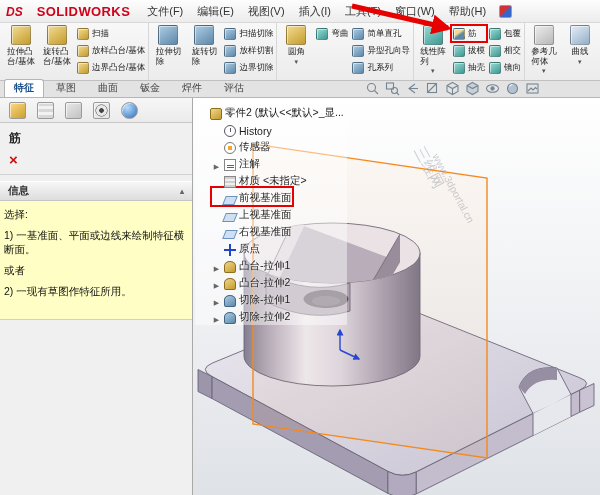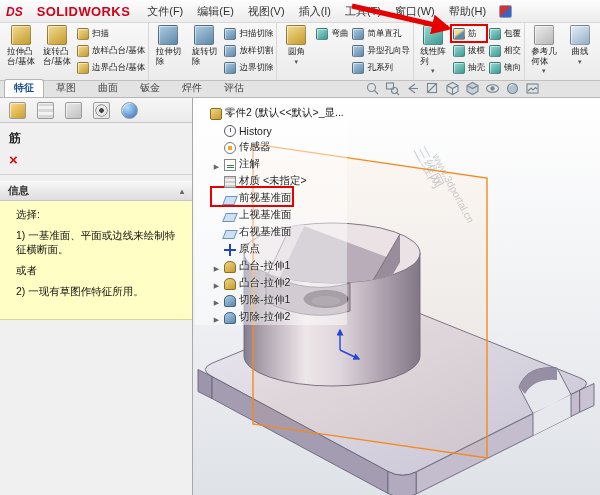--- a/index.html
+++ b/index.html
@@ -65,21 +65,21 @@
   .pm3{background:linear-gradient(145deg,#e8e8e8,#c2c2c2)}
   .pm4{background:radial-gradient(circle at 50% 50%,#444 0 2px,#e8e8e8 2.6px 5px,#9a9a9a 5.4px 6px,#e8e8e8 6.4px)}
   .pm5{background:radial-gradient(circle at 35% 30%,#b7dcff,#2a6db5);border-radius:50%}
   .pm-title{font-size:12px;font-weight:bold;color:#222;padding:7px 9px 3px}
   .pm-actions{padding:1px 9px 5px;border-bottom:1px solid #d2d2d2}
   .pm-x{color:#cc1111;font-weight:bold;font-size:15px;line-height:14px;cursor:default}
   .section-hdr{height:18px;background:linear-gradient(#f7f7f7,#dddddd);margin-top:6px;
     border-top:1px solid #fff;border-bottom:1px solid #c4c4c4;display:flex;align-items:center;
     padding:0 8px;font-size:10.5px;font-weight:bold;color:#333;cursor:default}
   .caret2{margin-left:auto;color:#666;font-size:8px}
-  .msgbox{background:#ffffc5;border-bottom:1px solid #d9d98e;padding:6px 16px;
+  .msgbox{background:#ffffc5;border-bottom:1px solid #d9d98e;padding:6px 4px;
     font-size:10.5px;color:#111;line-height:14px}
   .msgbox p{margin:0 0 7px}
   .msgbox p:last-child{margin-bottom:15px}
 
   
   .graphics{position:absolute;top:98px;left:192px;right:0;bottom:0;
     background:linear-gradient(180deg,#ffffff 0%,#f2f3f5 45%,#dfe2e7 100%)}
   svg.scene{position:absolute;inset:0;display:block}
 
   

